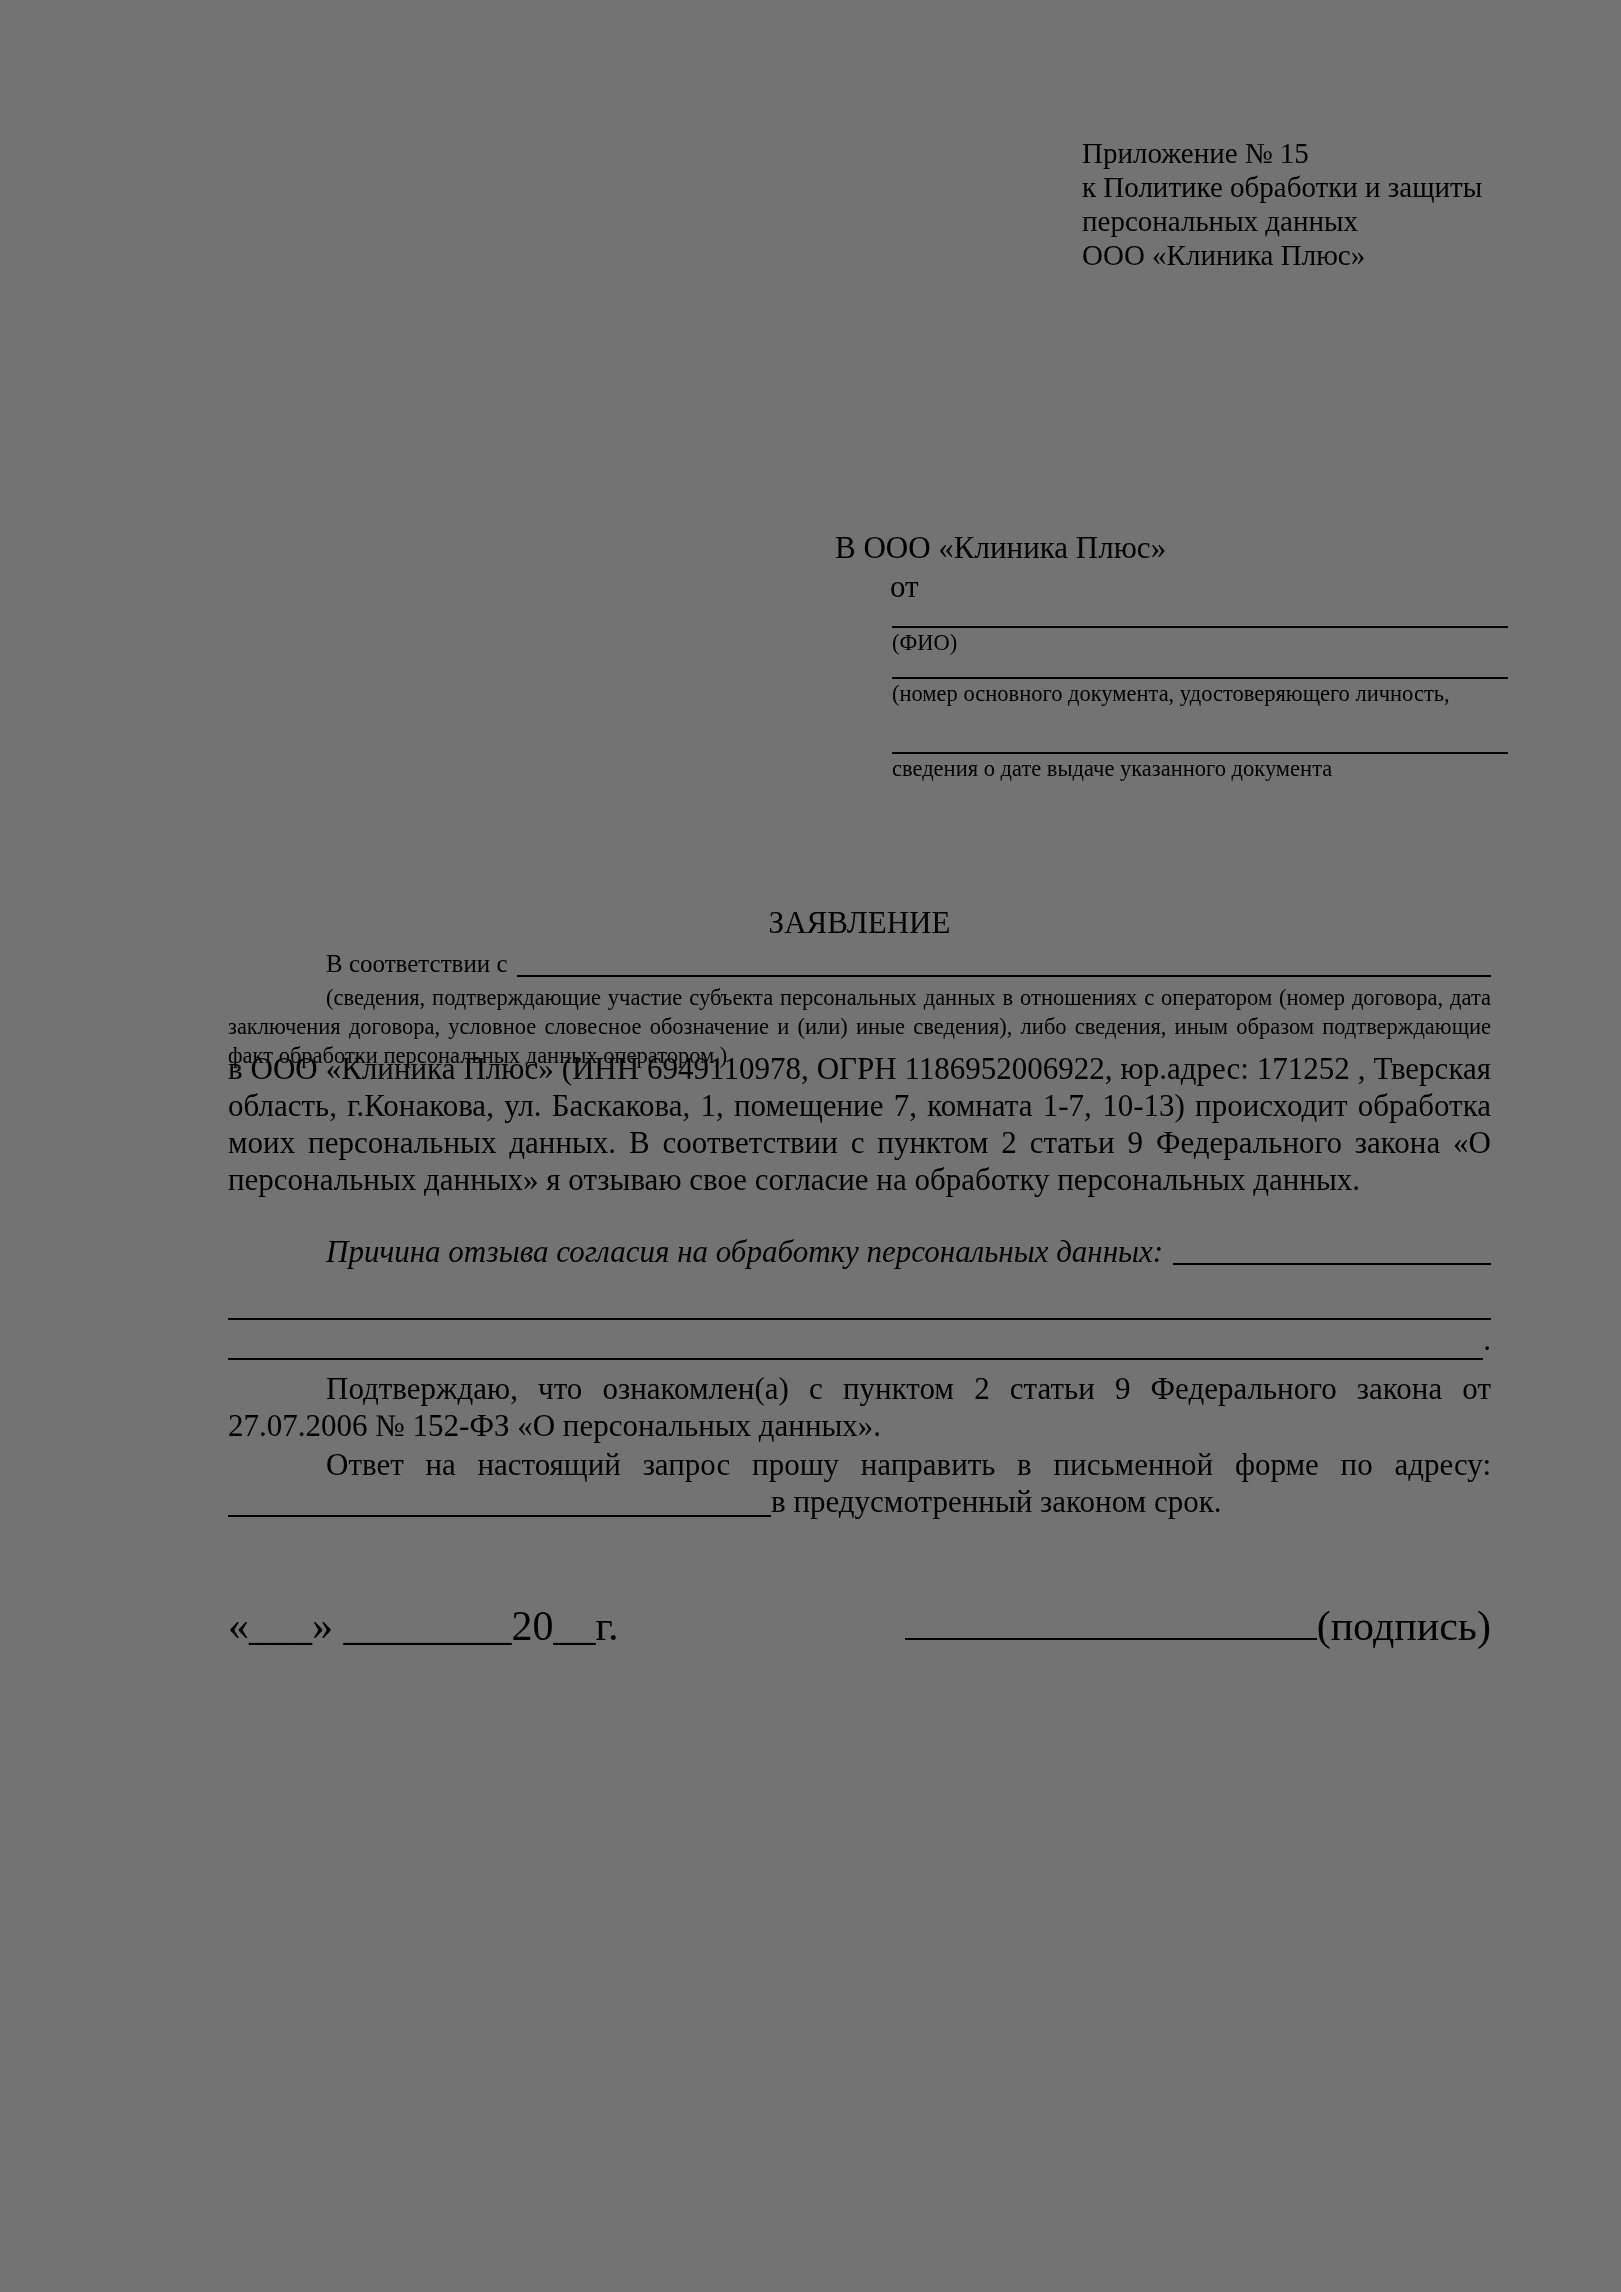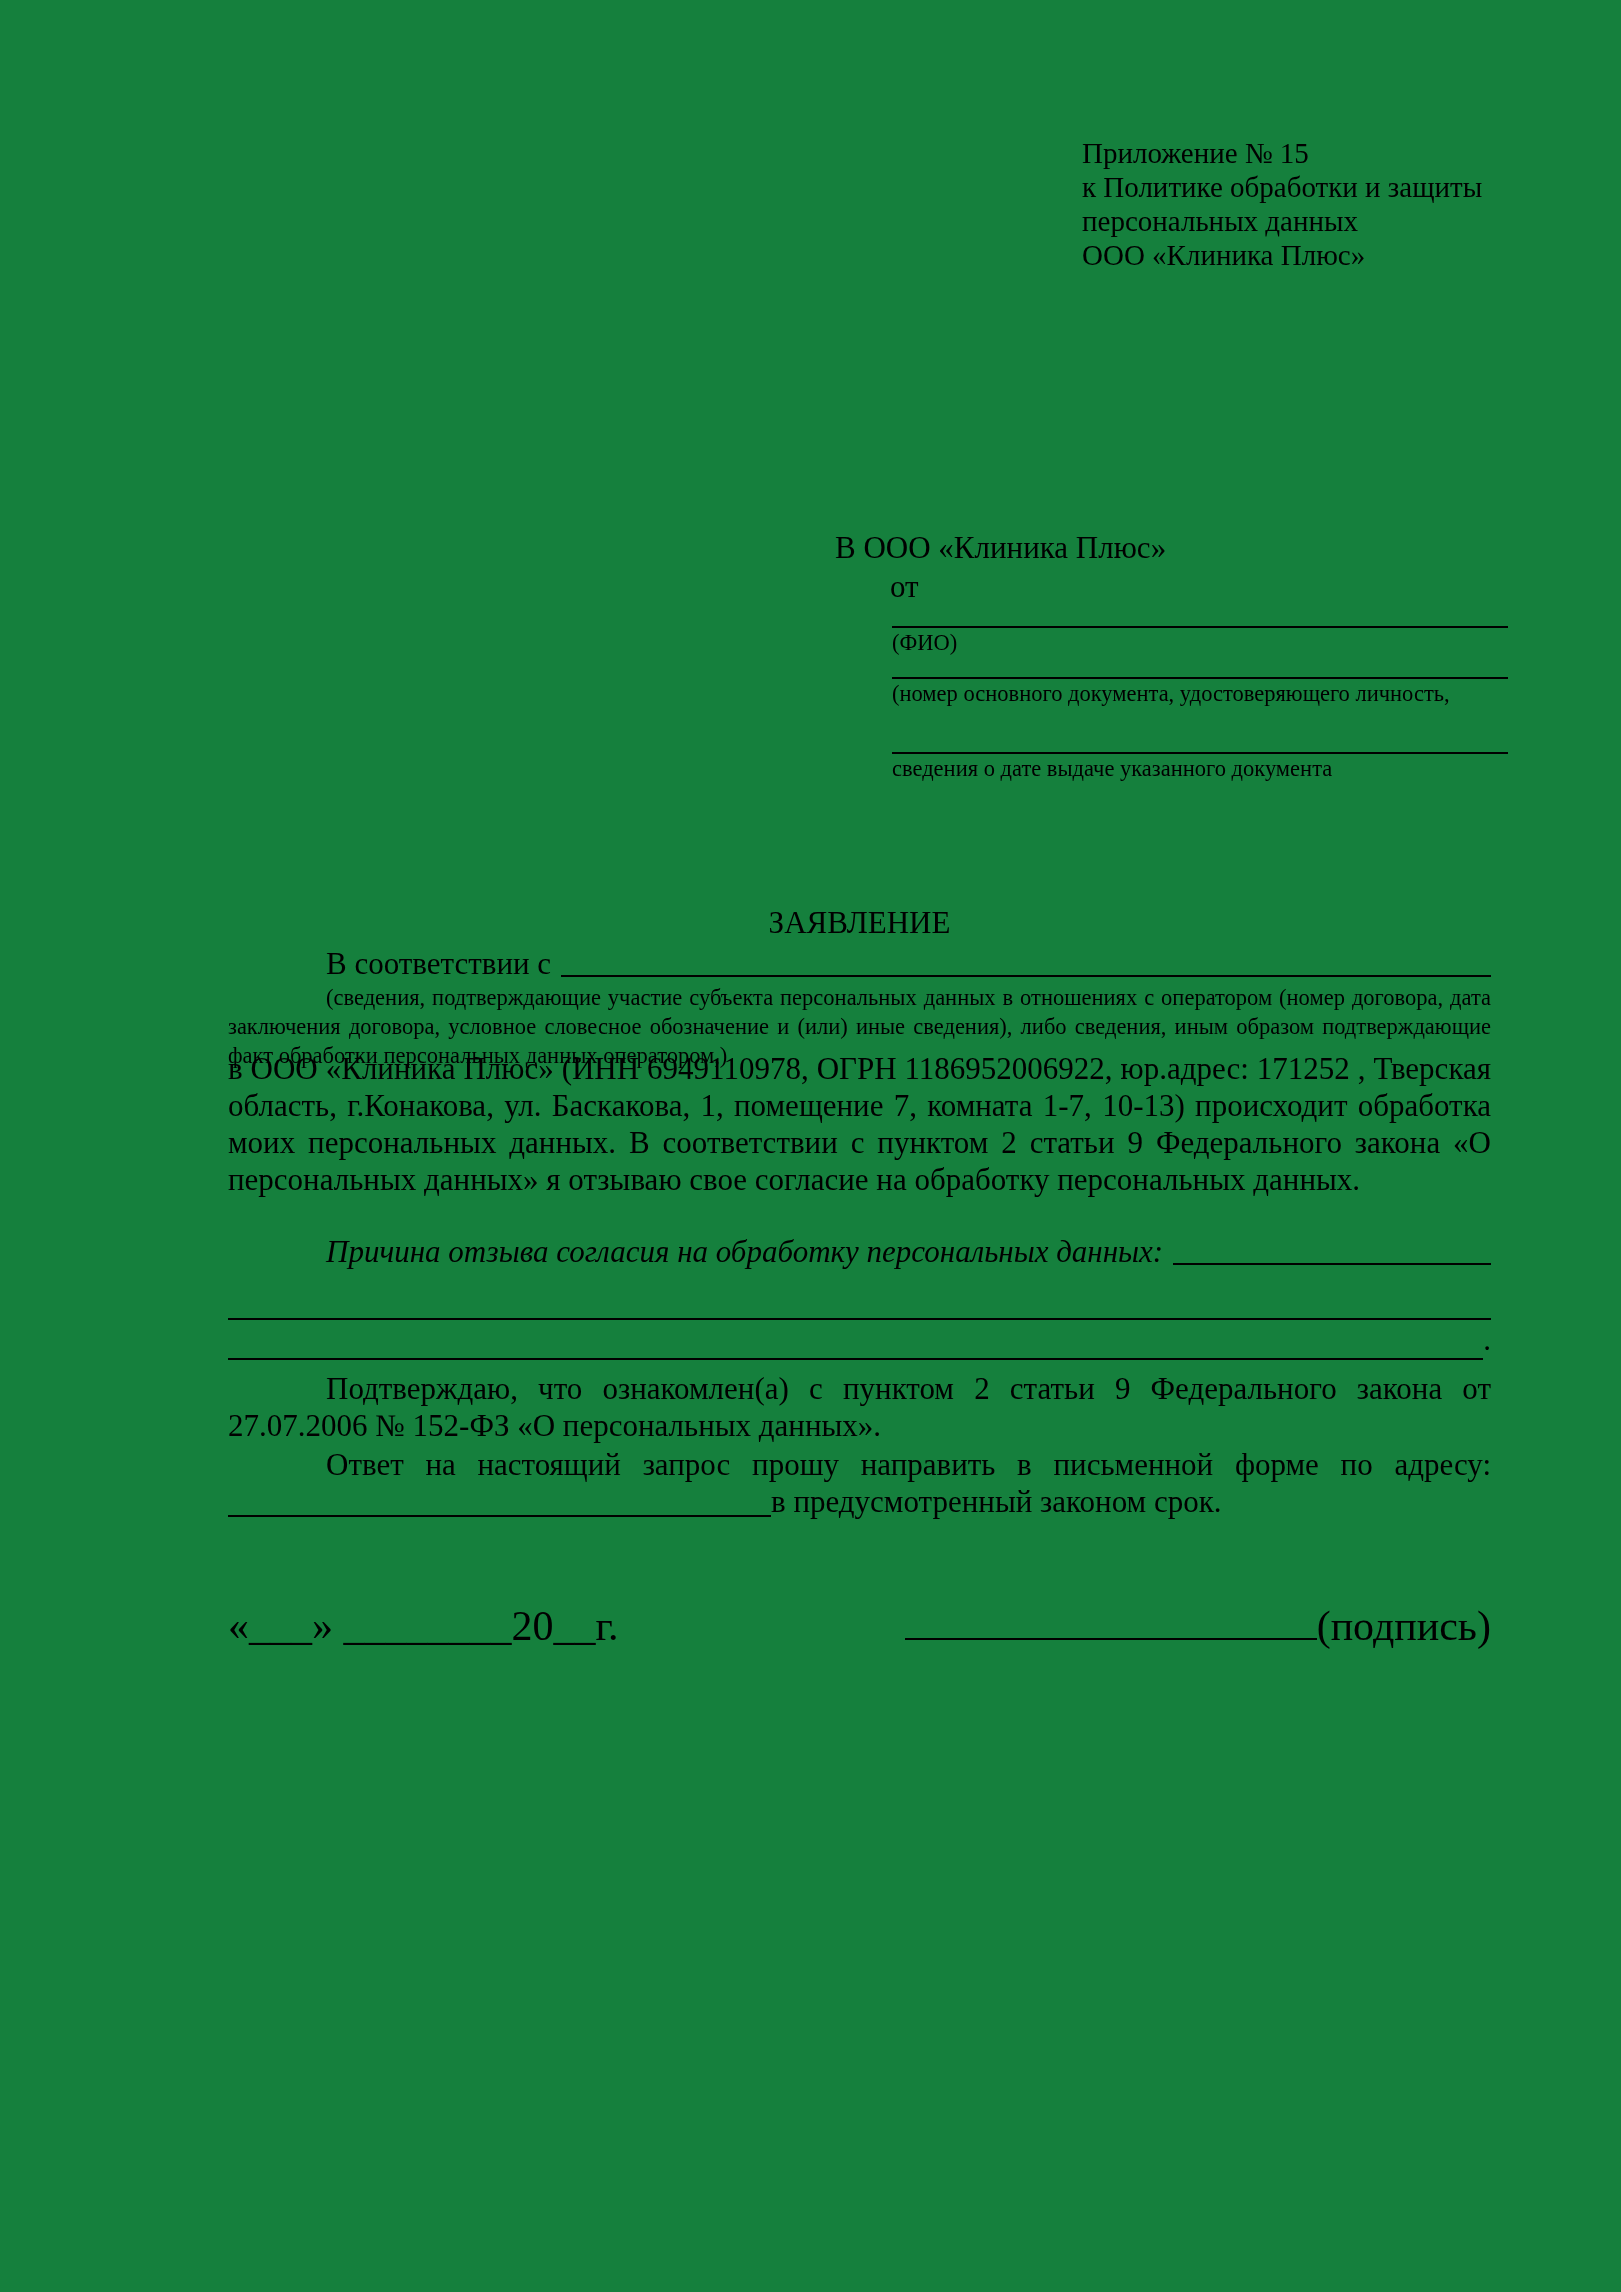--- a/index.html
+++ b/index.html
@@ -1,20 +1,20 @@
 <!DOCTYPE html>
 <html lang="ru"><head>
 <meta charset="utf-8">
 <style>
   html, body { margin: 0; padding: 0; background: #ffffff; }
   .page {
     position: relative;
     width: 1621px;
     height: 2293px;
-    background: #15803d;
+    background: #737373;
     color: #000000;
     font-family: "Liberation Serif", "DejaVu Serif", serif;
     overflow: hidden;
   }
   .abs { position: absolute; }
 
   
   .annex { left: 1082px; top: 136px; font-size: 29px; line-height: 34px; }
 
   
@@ -31,21 +31,21 @@
   .fld { margin-left: 57px; width: 616px; }
   .fld .blank { border-bottom: 2.9px solid #000; }
   .fld .cap { font-size: 22.5px; line-height: 29px; text-align: left; }
   .b1 { height: 19.6px; }
   .b2 { height: 20.6px; }
   .b3 { height: 44px; }
   .b4 { height: 28px; }
 
   .zayav { left: 228px; top: 903px; width: 1263px; font-size: 31px; line-height: 39px; text-align: center; }
 
-  .intro { left: 228px; top: 944px; width: 1263px; display: flex; font-size: 31px; line-height: 39px; }
+  .intro { left: 228px; top: 944px; width: 1263px; display: flex; font-size: 25px; line-height: 39px; }
   .intro .lead { margin-left: 98px; white-space: nowrap; }
   .uline { flex: 1 1 auto; border-bottom: 2.9px solid #000; margin-bottom: 5.9px; margin-left: 9.8px; }
 
   .note {
     left: 228px; top: 983px; width: 1263px;
     font-size: 22.5px; line-height: 29px;
     text-align: justify; text-indent: 98px;
   }
 
   .bodytext {

